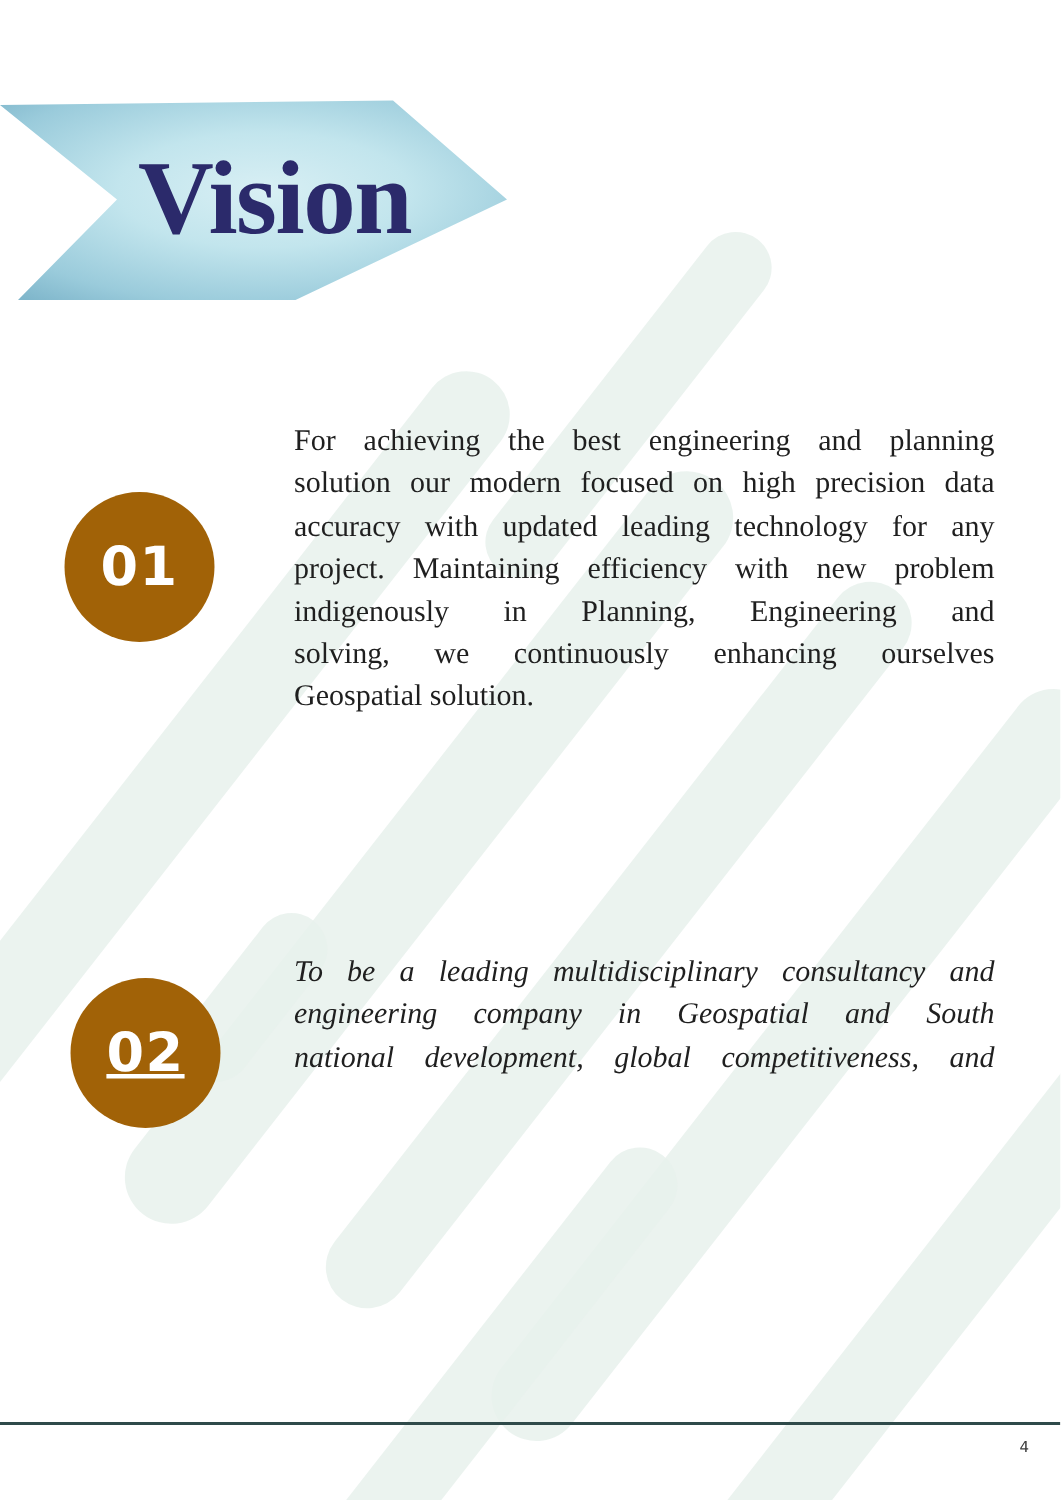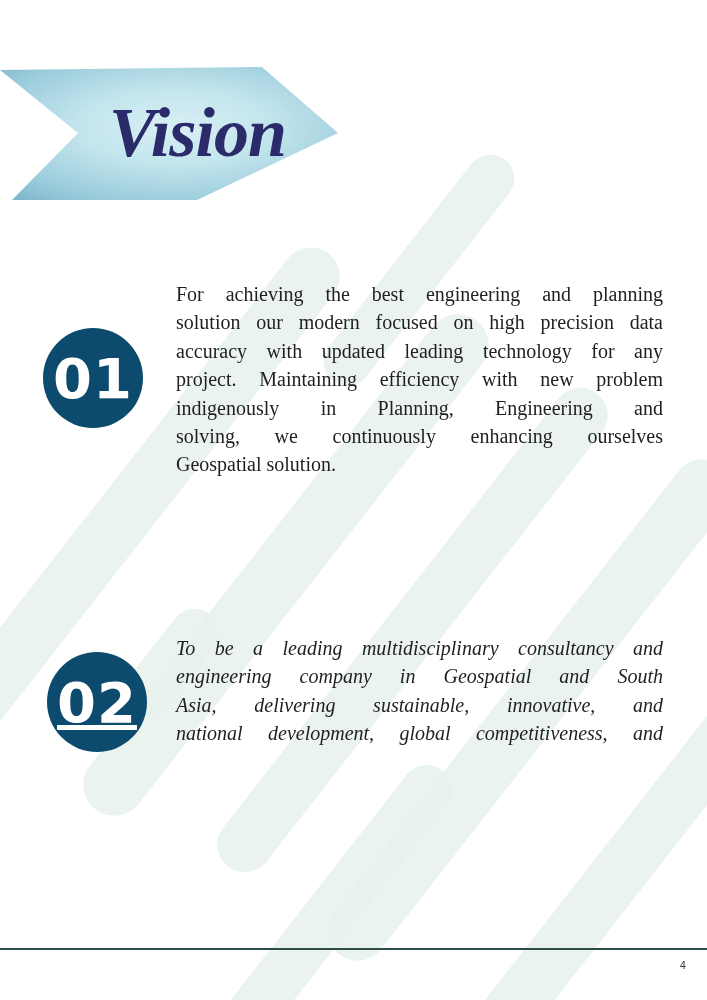--- a/index.html
+++ b/index.html
@@ -34,47 +34,46 @@
   .banner {
     position: absolute;
     left: 0; top: 64px;
     width: 340px; height: 137px;
     z-index: 2;
   }
   .banner svg { position: absolute; inset: 0; }
   .banner-title {
     position: absolute;
     inset: 0;
-    margin: 17px;
+    margin: 0;
     display: flex;
     align-items: center;
     padding-left: 92px;
     font-family: "Liberation Serif", "DejaVu Serif", serif;
     font-weight: bold;
     font-size: 70px;
     letter-spacing: -1px;
     color: #2b2a6b;
     line-height: 1;
-    font-style: italic;
   }
 
   
   .content { position: absolute; inset: 0; z-index: 1; }
   .num-circle {
     position: absolute;
     width: 100px; height: 100px;
     border-radius: 50%;
-    background: #0c4a6e;
+    background: #a16207;
     display: flex;
     align-items: center;
     justify-content: center;
     color: #ffffff;
     font-family: "DejaVu Sans", "Liberation Sans", sans-serif;
     font-weight: bold;
-    font-size: 56px;
+    font-size: 36px;
     letter-spacing: 1px;
   }
   .circle-01 { left: 43px; top: 328px; }
   .circle-02 { left: 47px; top: 652px; text-decoration: underline; }
 
   .para {
     position: absolute;
     left: 176px;
     width: 487px;
     color: #1f1f1f;
@@ -82,20 +81,21 @@
   }
   .para-1 { top: 280px; }
   .para-2 { top: 634px; font-style: italic; }
   .jline {
     display: block;
     height: 28.4px;
     line-height: 28.4px;
     text-align: justify;
     text-align-last: justify;
     white-space: nowrap;
+    margin-left: 20px;
   }
   .jline.last { text-align-last: left; }
 
   
   .footer-line {
     position: absolute;
     left: 0; top: 948px;
     width: 707px; height: 2px;
     background: #2f4a4a;
     z-index: 1;
@@ -157,21 +157,20 @@
       </div>
     </section>
 
     <section>
       <div class="num-circle circle-02">
         <span>02</span>
       </div>
       <div class="para para-2">
         <span class="jline">To be a leading multidisciplinary consultancy and</span>
         <span class="jline">engineering company in Geospatial and South</span>
-        <span class="jline">Asia, delivering sustainable, innovative, and</span>
         <span class="jline">national development, global competitiveness, and</span>
       </div>
     </section>
 
     <div class="footer-line"></div>
     <div class="page-number">4</div>
 
   </div>
 </div>
 

